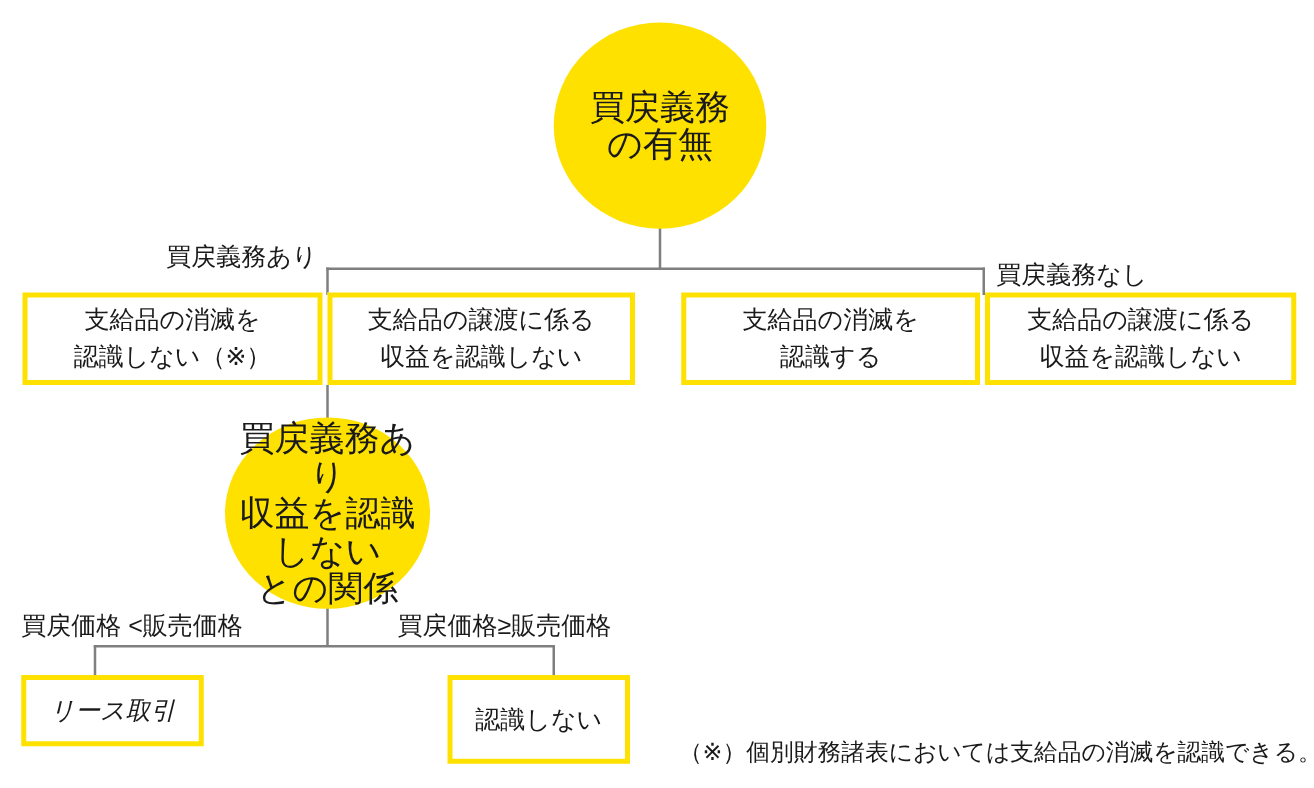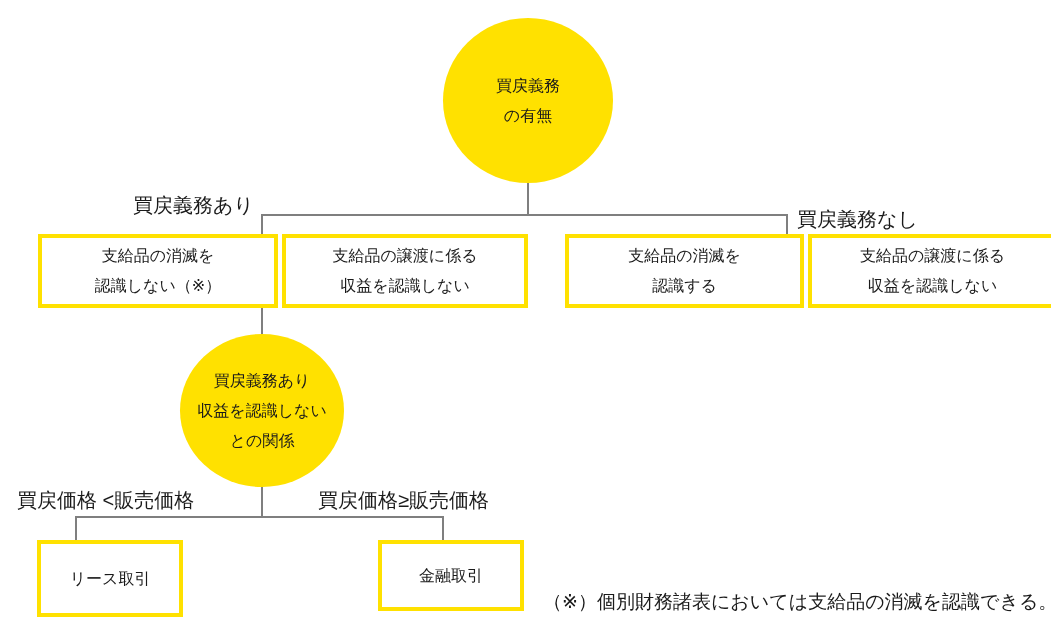--- a/index.html
+++ b/index.html
@@ -25,37 +25,36 @@
   .connector.v { width: 2px; }
   .node-circle {
     position: absolute;
     background: var(--yellow);
     border-radius: 50%;
     display: flex;
     flex-direction: column;
     align-items: center;
     justify-content: center;
     text-align: center;
-    font-size: 16px;
+    font-size: 28px;
     line-height: 30px;
     z-index: 2;
   }
   .outcome-box {
     position: absolute;
     background: #ffffff;
     border: 4px solid var(--yellow);
     display: flex;
     flex-direction: column;
     align-items: center;
     justify-content: center;
     text-align: center;
-    font-size: 16px;
+    font-size: 20px;
     line-height: 30px;
     z-index: 2;
-    margin-left: 20px;
   }
   .edge-label {
     position: absolute;
     font-size: 20px;
     white-space: nowrap;
     z-index: 3;
   }
   .footnote {
     position: absolute;
     font-size: 19px;
@@ -105,22 +104,22 @@
 
   <div class="node-circle" style="left:180px; top:334px; width:164px; height:153px;">
     <span>買戻義務あり</span>
     <span>収益を認識しない</span>
     <span>との関係</span>
   </div>
 
   <div class="edge-label" style="left:17px; top:487px;">買戻価格 &lt;販売価格</div>
   <div class="edge-label" style="left:318px; top:487px;">買戻価格≥販売価格</div>
 
-  <div class="outcome-box" style="left:17px; top:540px; width:146px; height:77px;">
+  <div class="outcome-box" style="left:17px; top:540px; width:146px; height:57px;font-style:italic;">
     <span>リース取引</span>
   </div>
   <div class="outcome-box" style="left:358px; top:540px; width:146px; height:71px;">
-    <span>金融取引</span>
+    <span>認識しない</span>
   </div>
 
   <div class="footnote" style="left:543px; top:589px;">（※）個別財務諸表においては支給品の消滅を認識できる。</div>
 
 </div>
 
 </body></html>

